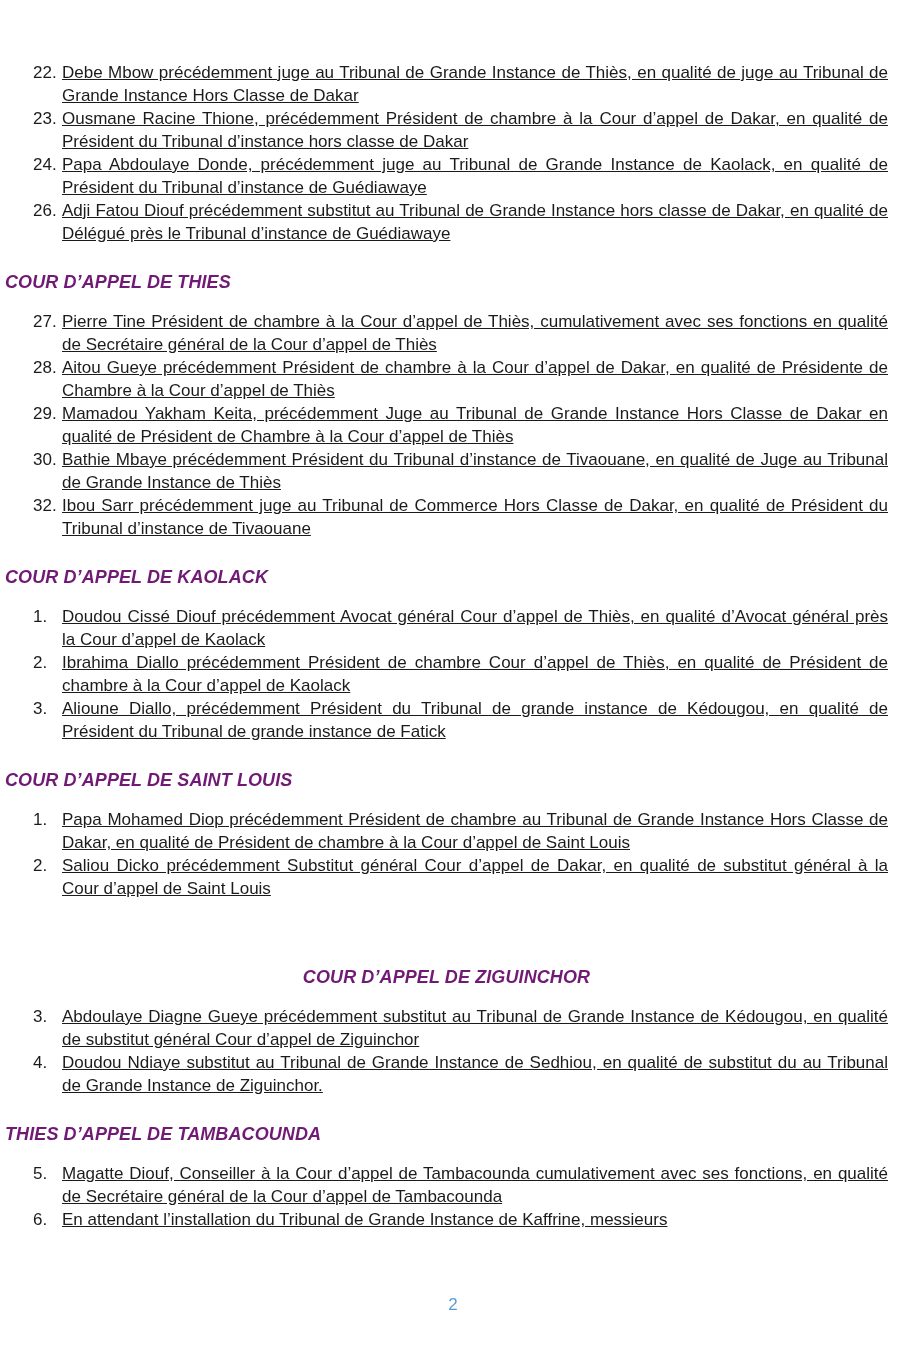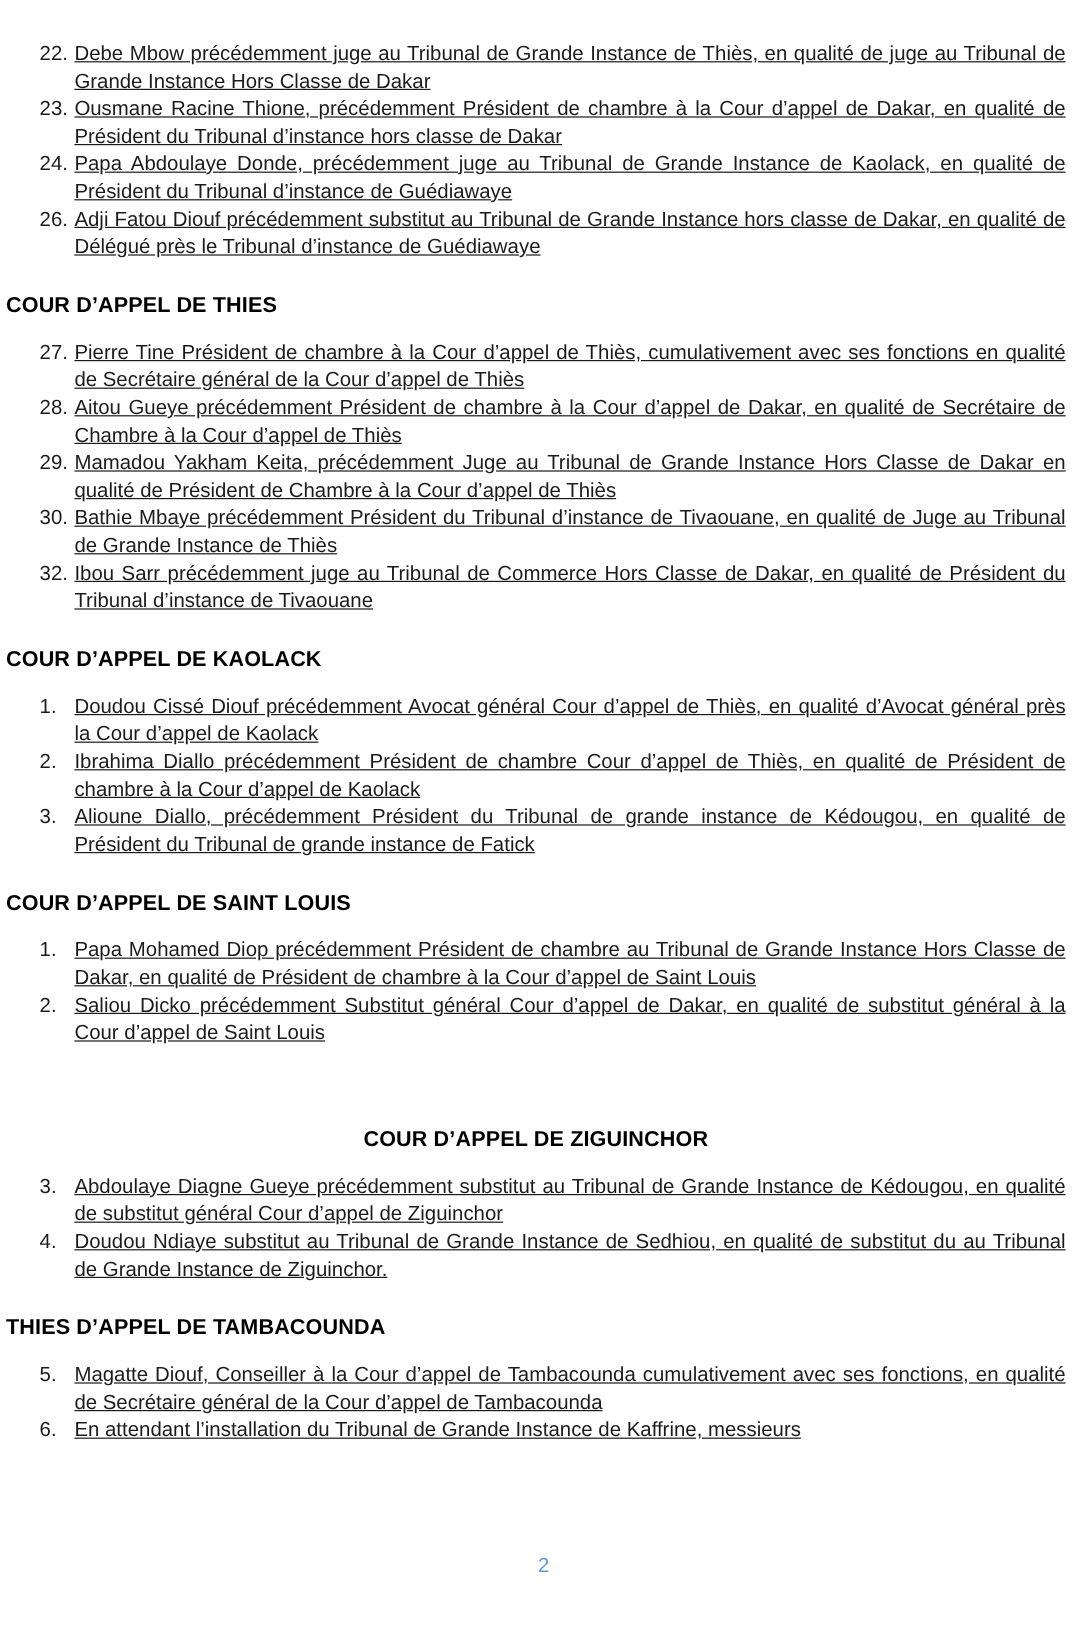--- a/index.html
+++ b/index.html
@@ -15,28 +15,30 @@
     background: #ffffff;
     overflow: hidden;
     font-family: "Liberation Sans", "DejaVu Sans", sans-serif;
     color: #1b1b1b;
     -webkit-font-smoothing: antialiased;
   }
   .content {
     padding: 33px 18px 0 5px;
     font-size: 17px;
     line-height: 23px;
+    margin-top: 28px;
   }
   .heading {
     font-weight: bold;
     font-size: 18px;
     line-height: 23px;
-    color: #000000;
+    color: #701a75;
     margin: 26px 0 16px 0;
     letter-spacing: 0.1px;
+    font-style: italic;
   }
   .heading.extra-gap {
     margin-top: 66px;
     text-align: center;
   }
   .list {
     margin-left: 28px; 
   }
   .item {
     display: flex;
@@ -87,21 +89,21 @@
         </div>
       </div>
       <div class="heading">COUR D’APPEL DE THIES</div>
       <div class="list">
         <div class="item">
           <span class="num">27.</span>
           <span class="txt">Pierre Tine Président de chambre à la Cour d’appel de Thiès, cumulativement avec ses fonctions en qualité de Secrétaire général de la Cour d’appel de Thiès</span>
         </div>
         <div class="item">
           <span class="num">28.</span>
-          <span class="txt">Aitou Gueye précédemment Président de chambre à la Cour d’appel de Dakar, en qualité de Secrétaire de Chambre à la Cour d’appel de Thiès</span>
+          <span class="txt">Aitou Gueye précédemment Président de chambre à la Cour d’appel de Dakar, en qualité de Présidente de Chambre à la Cour d’appel de Thiès</span>
         </div>
         <div class="item">
           <span class="num">29.</span>
           <span class="txt">Mamadou Yakham Keita, précédemment Juge au Tribunal de Grande Instance Hors Classe de Dakar en qualité de Président de Chambre à la Cour d’appel de Thiès</span>
         </div>
         <div class="item">
           <span class="num">30.</span>
           <span class="txt">Bathie Mbaye précédemment Président du Tribunal d’instance de Tivaouane, en qualité de Juge au Tribunal de Grande Instance de Thiès</span>
         </div>
         <div class="item">

